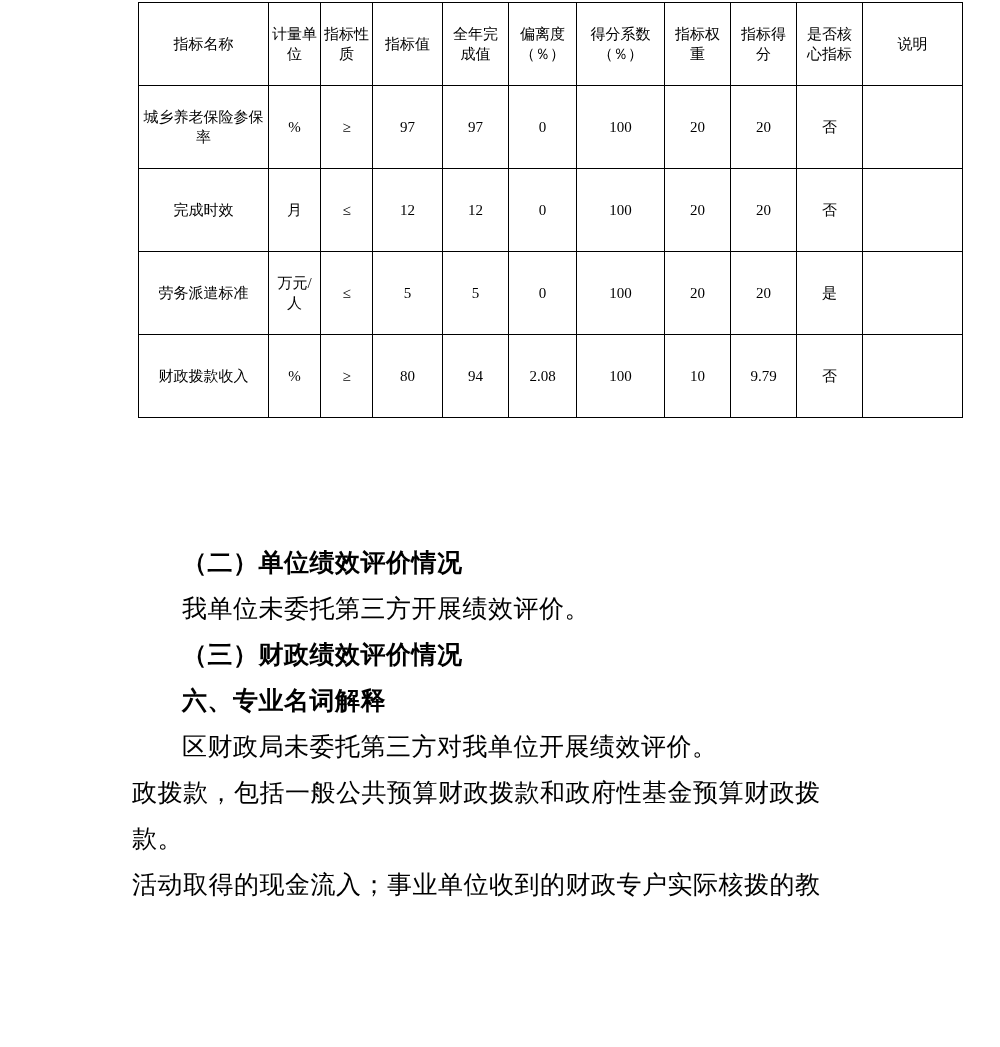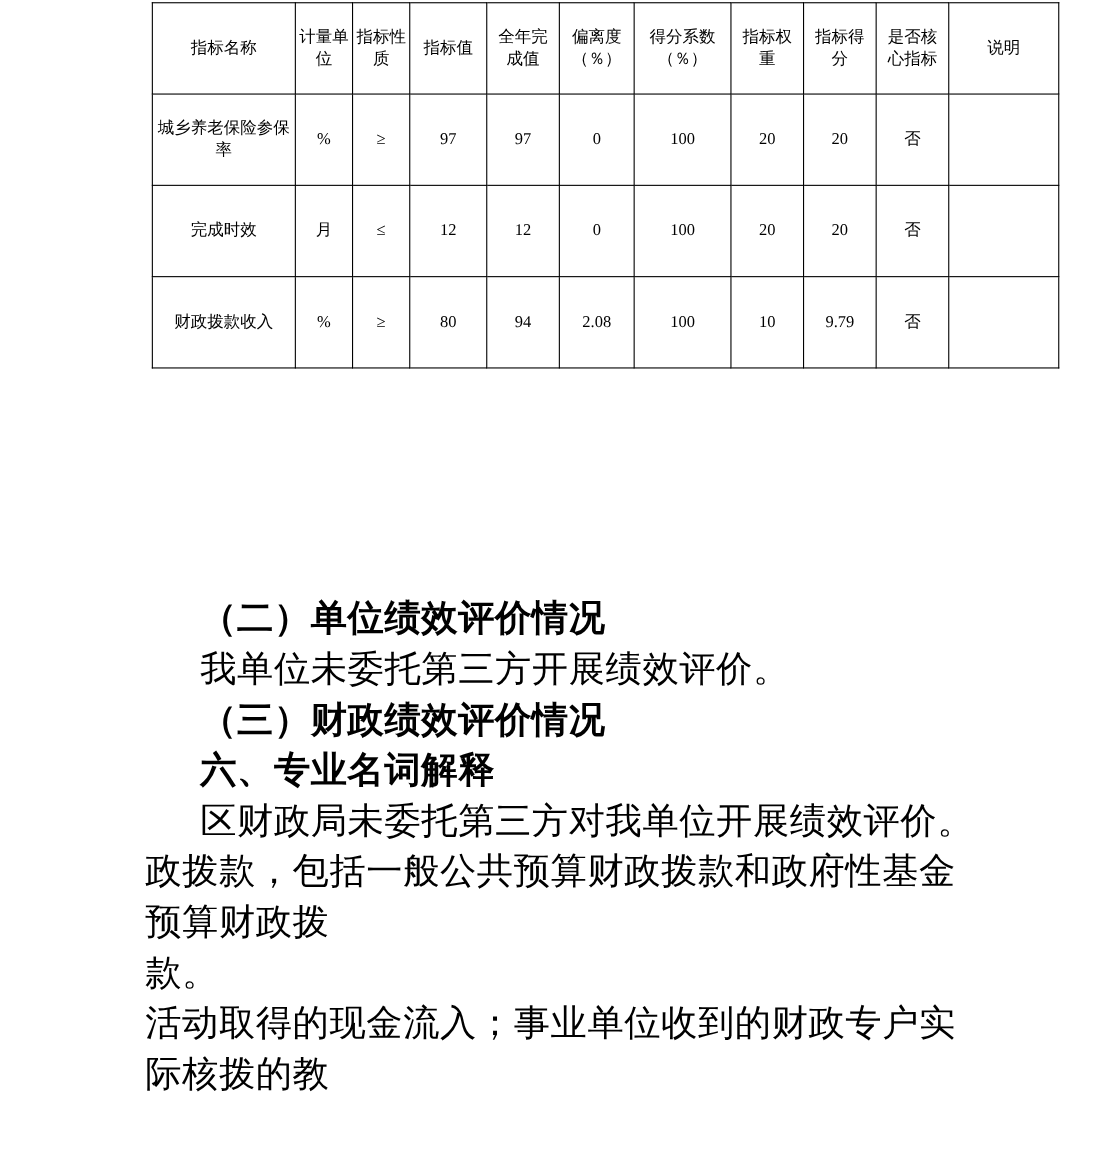--- a/index.html
+++ b/index.html
@@ -69,21 +69,21 @@
   col.c-note  { width: 100px; }
 
   
   .body-text {
     position: absolute;
     left: 132px;
     top: 540px;
     width: 760px;
   }
   .para {
-    font-size: 33px;
+    font-size: 25px;
     line-height: 46px;
     margin: 0;
     letter-spacing: 0.5px;
     font-family: "Liberation Serif", "DejaVu Serif", serif;
   }
   .para.indent {
     text-indent: 50px;
   }
   .para.head {
     font-weight: bold;
@@ -153,20 +153,33 @@
           <td>12</td>
           <td>12</td>
           <td>0</td>
           <td>100</td>
           <td>20</td>
           <td>20</td>
           <td>否</td>
           <td></td>
         </tr>
         <tr>
+          <td class="name-cell">劳务派遣标准</td>
+          <td>万元/人</td>
+          <td>≤</td>
+          <td>5</td>
+          <td>5</td>
+          <td>0</td>
+          <td>100</td>
+          <td>20</td>
+          <td>20</td>
+          <td>是</td>
+          <td></td>
+        </tr>
+        <tr>
           <td class="name-cell">财政拨款收入</td>
           <td>%</td>
           <td>≥</td>
           <td>80</td>
           <td>94</td>
           <td>2.08</td>
           <td>100</td>
           <td>10</td>
           <td>9.79</td>
           <td>否</td>

